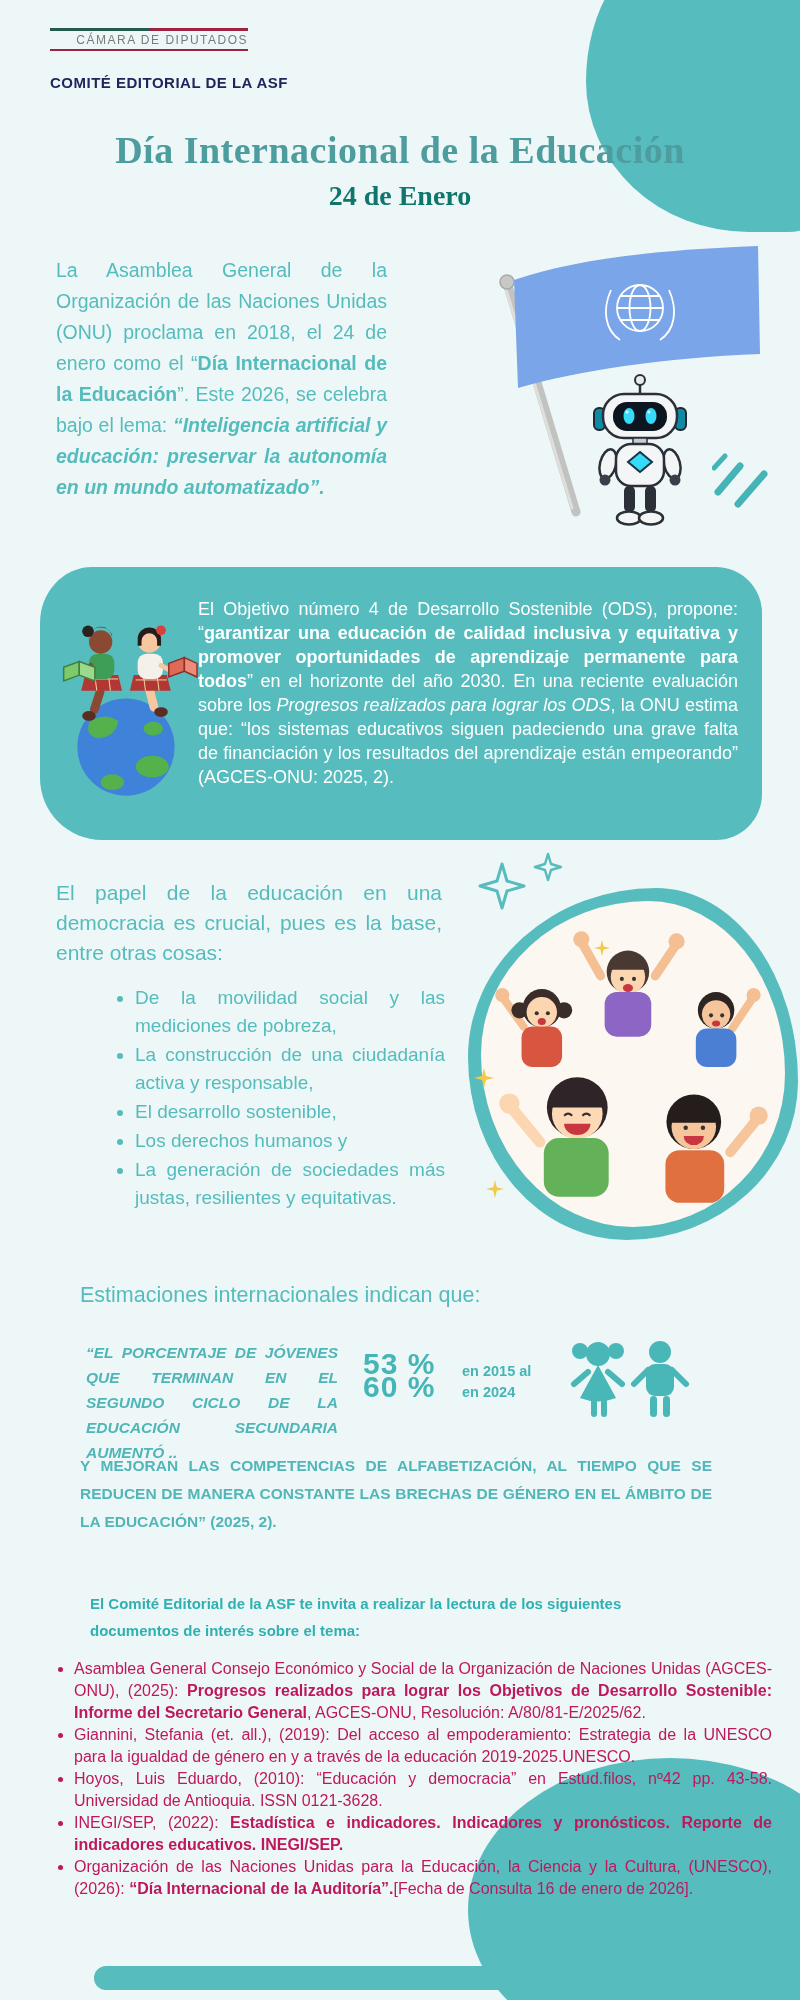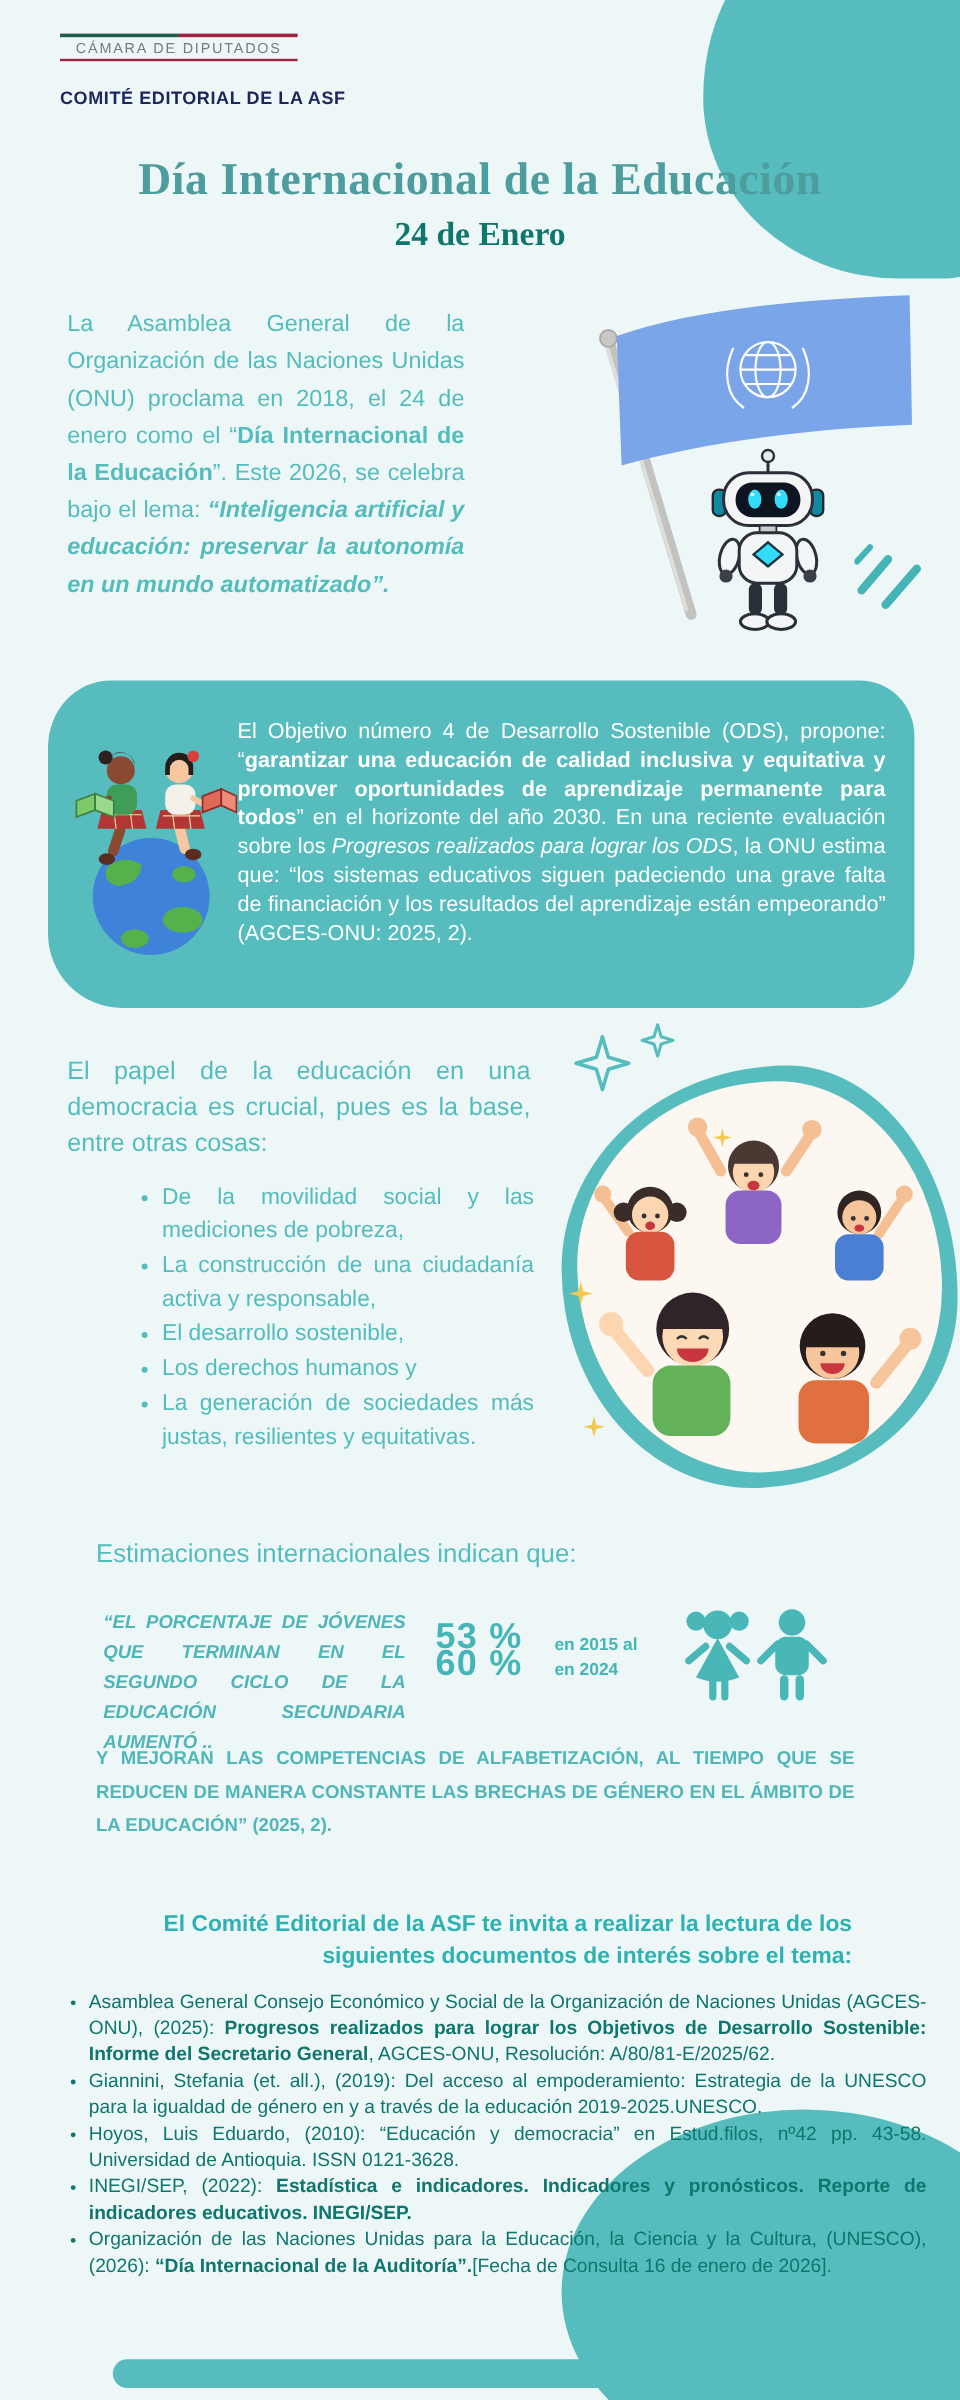--- a/index.html
+++ b/index.html
@@ -13,21 +13,21 @@
   .blob-br{left:468px;top:1758px;width:404px;height:304px;background:#57bcbe;border-radius:50%;z-index:0}
   .bottom-bar{left:94px;top:1966px;width:612px;height:24px;background:#57bcbe;border-radius:12px;z-index:1}
   
   .logo{left:50px;top:24px;width:260px}
   .logo-row{display:flex;align-items:flex-start}
   .logo-asf{font-size:44px;font-weight:700;color:#232a63;letter-spacing:1px;line-height:36px}
   .logo-sep{width:3px;height:34px;background:#232a63;margin:2px 6px 0 6px}
   .logo-name{font-size:14px;font-weight:700;color:#8c8c8c;line-height:12px;padding-top:2px}
   .logo-name div{margin-bottom:1px}
   .logo-line1{margin-top:4px;height:3px;width:198px;background:linear-gradient(90deg,#235b4e 0 50%,#9f2241 50% 100%)}
-  .logo-chamber{width:198px;text-align:center;font-size:12px;color:#7a7a7a;letter-spacing:1.5px;padding:2px 0}
+  .logo-chamber{width:198px;text-align:right;font-size:12px;color:#7a7a7a;letter-spacing:1.5px;padding:2px 0}
   .logo-line2{height:2px;width:198px;background:#9f2241}
   .logo-committee{margin-top:23px;font-size:15px;font-weight:700;color:#20265c;letter-spacing:.5px}
   
   .title{left:0;right:0;top:128px;text-align:center;font-family:"Liberation Serif",serif;
          font-size:38px;color:#4d9c9e;letter-spacing:.5px}
   .subtitle{left:0;right:0;top:180px;text-align:center;font-family:"Liberation Serif",serif;
             font-size:28px;color:#0f766e}
   
   .intro{left:56px;top:255px;width:331px;font-size:19.5px;line-height:31px;text-align:justify;color:#54bcbd}
   .rt-b{font-weight:700}
@@ -48,23 +48,23 @@
               border-radius:55% 45% 50% 50% / 47% 53% 47% 53%;overflow:hidden}
   
   .est-heading{left:80px;top:1283px;font-size:21.5px;color:#54bcbd}
   .est-quote{left:86px;top:1340px;width:252px;font-size:15.5px;line-height:25px;font-style:italic;
              font-weight:700;color:#4fb5b7;text-align:justify}
   .stat-values{left:363px;top:1352px;font-size:30px;line-height:23px;font-weight:700;color:#45b5b7;letter-spacing:1px}
   .stat-labels{left:462px;top:1361px;font-size:14.5px;line-height:21px;font-weight:700;color:#45b5b7}
   .est-cont{left:80px;top:1452px;width:632px;font-size:15.5px;line-height:28px;font-weight:700;
             color:#50b6b8;text-align:justify}
   
-  .read-heading{left:90px;top:1590px;width:620px;font-size:19px;line-height:27px;font-weight:700;
-                color:#2fb0b2;text-align:right}
-  .refs{left:54px;top:1658px;width:718px;font-size:16px;line-height:22px;color:#0f766e;
+  .read-heading{left:90px;top:1590px;width:620px;font-size:15px;line-height:27px;font-weight:700;
+                color:#2fb0b2;text-align:left}
+  .refs{left:54px;top:1658px;width:718px;font-size:16px;line-height:22px;color:#be185d;
         text-align:justify;padding-left:20px;z-index:2}
 </style>
 </head>
 <body>
 
 <div class="poster">
 
   <div class="abs blob-tr"></div>
   <div class="abs blob-br"></div>
   <div class="abs bottom-bar"></div>

